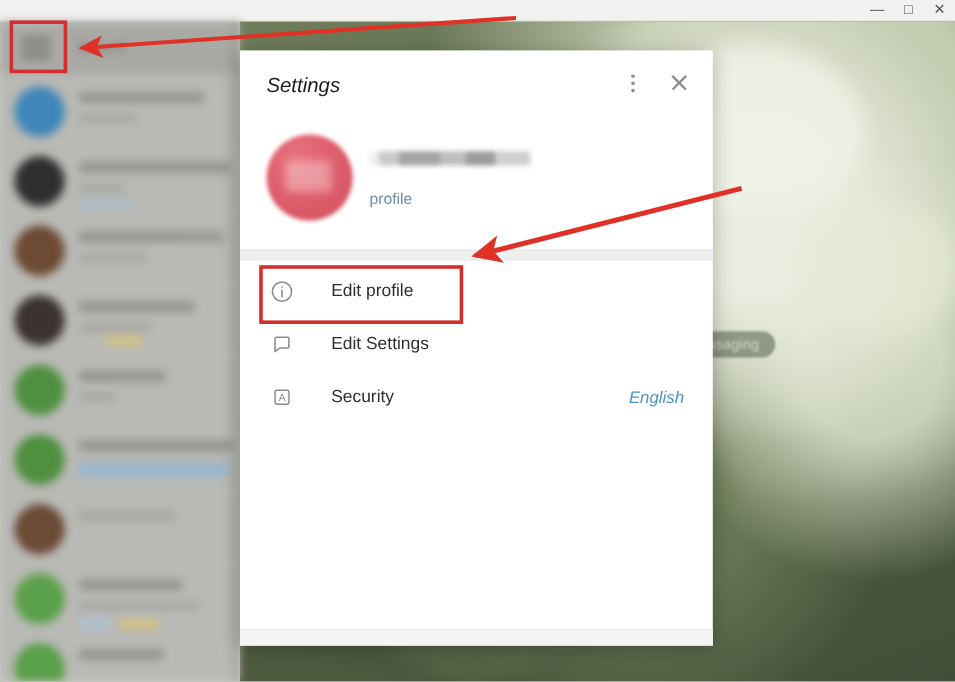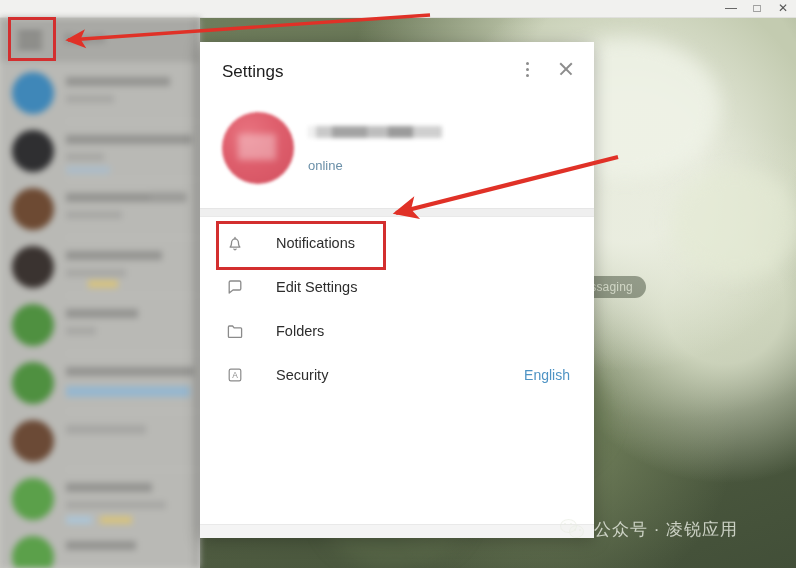--- a/index.html
+++ b/index.html
@@ -125,20 +125,21 @@
   .dialog {
     position: absolute;
     left: 200px; top: 42px;
     width: 394px; height: 496px;
     background: #ffffff;
     box-shadow: 0 3px 16px rgba(0,0,0,0.26);
   }
   .dlg-header {
     position: relative;
     height: 62px;
+    font-style: italic;
   }
   .dlg-title {
     position: absolute; left: 22px; top: 20px;
     font-size: 17px; color: #1d1d1d; font-weight: 400;
   }
   .dlg-actions {
     position: absolute; right: 18px; top: 16px;
     display: flex; align-items: center; gap: 20px;
   }
   .kebab {
@@ -207,21 +208,21 @@
     width: 22px; height: 22px;
     color: #8b8b8b;
     display: flex; align-items: center; justify-content: center;
   }
   .mi-label {
     position: absolute; left: 76px;
     font-size: 14.5px; color: #2d2d2d;
   }
   .mi-value {
     position: absolute; right: 24px;
-    font-size: 14px; color: #4e93c4;
+    font-size: 14px; color: #4e93c4; font-style: italic;
   }
 
   .dlg-footer {
     position: absolute; left: 0; bottom: 0;
     width: 394px; height: 14px;
     background: #f4f4f4;
     border-top: 1px solid #e9e9e9;
   }
 
   
@@ -373,86 +374,67 @@
           </div>
         <div class="closebtn"></div>
       </div>
     </div>
 
     <div class="profile">
       <div class="avatar">
           <div class="hl"></div>
         </div>
       <div class="uname"></div>
-      <div class="status">online</div>
+      <div class="status">profile</div>
     </div>
 
     <div class="dlg-sep"></div>
 
     <div class="menu">
-
 
       <div class="menu-item">
         <span class="mi-icon">
-          <svg width="20" height="20" viewBox="0 0 20 20" fill="none" stroke="#8b8b8b" stroke-width="1.3" stroke-linecap="round" stroke-linejoin="round">
-            <path d="M5.2 14.2c0-.6.5-1 .8-1.5.4-.7.5-1.4.5-2.6 0-2.3 1.6-4.2 3.5-4.2s3.5 1.9 3.5 4.2c0 1.2.1 1.9.5 2.6.3.5.8.9.8 1.5H5.2z"></path>
-            <path d="M10 5.9V4.5"></path>
-              <path d="M8.9 16.1a1.2 1.2 0 0 0 2.2 0"></path>
+          <svg width="20" height="20" viewBox="0 0 20 20" fill="none" stroke="#8b8b8b" stroke-width="1.3">
+            <circle cx="10" cy="10" r="8"></circle>
+              <circle cx="10" cy="6.2" r="0.75" fill="#8b8b8b" stroke="none"></circle>
+            <path d="M10 9v5.2" stroke-linecap="round"></path>
           </svg>
         </span>
-        <span class="mi-label">Notifications</span>
-      </div>
+        <span class="mi-label">Edit profile</span>
+      </div>
+
 
 
       <div class="menu-item">
         <span class="mi-icon">
           <svg width="20" height="20" viewBox="0 0 20 20" fill="none" stroke="#8b8b8b" stroke-width="1.3" stroke-linejoin="round">
             <path d="M4.2 5.3a1.3 1.3 0 0 1 1.3-1.3h9a1.3 1.3 0 0 1 1.3 1.3v6.4a1.3 1.3 0 0 1-1.3 1.3H8l-3.8 3.1z"></path>
           </svg>
         </span>
         <span class="mi-label">Edit Settings</span>
       </div>
 
-      <div class="menu-item">
-        <span class="mi-icon">
-          <svg width="20" height="20" viewBox="0 0 20 20" fill="none" stroke="#8b8b8b" stroke-width="1.3" stroke-linejoin="round">
-            <path d="M3.4 15.4V5.9a.9.9 0 0 1 .9-.9h3.3l1.5 1.8h6.6a.9.9 0 0 1 .9.9v7.7a.9.9 0 0 1-.9.9H4.3a.9.9 0 0 1-.9-.9z"></path>
-          </svg>
-        </span>
-        <span class="mi-label">Folders</span>
-      </div>
 
 
       <div class="menu-item">
         <span class="mi-icon">
           <svg width="20" height="20" viewBox="0 0 20 20" fill="none" stroke="#8b8b8b" stroke-width="1.2">
             <rect x="4.2" y="4.2" width="11.6" height="11.6" rx="1.6"></rect>
             <text x="10" y="13.4" text-anchor="middle" font-family="Liberation Sans, sans-serif" font-size="8.4" fill="#8b8b8b" stroke="none">A</text>
           </svg>
         </span>
         <span class="mi-label">Security</span>
         <span class="mi-value">English</span>
       </div>
 
     </div>
 
     <div class="dlg-footer"></div>
   </div>
 
-  <div class="watermark">
-    <span class="wm-icon">
-      <span class="b1"></span>
-        <span class="b2"></span>
-      <span class="d" style="left:4px;top:4px"></span>
-      <span class="d" style="left:10px;top:4px"></span>
-      <span class="d" style="left:14px;top:10px"></span>
-      <span class="d" style="left:19px;top:10px"></span>
-    </span>
-    <span>公众号 · 凌锐应用</span>
-  </div>
 
   <div class="hl-box hl-hamburger"></div>
   <div class="hl-box hl-editprofile"></div>
 
   <svg class="arrow-layer">
     <defs>
       <marker id="ah" markerWidth="7" markerHeight="7" refX="5.6" refY="3.2" orient="auto">
         <path d="M6.4,3.2 L0.4,6 L1.9,3.2 L0.4,0.4 Z" fill="#e03127"></path>
       </marker>
     </defs>

